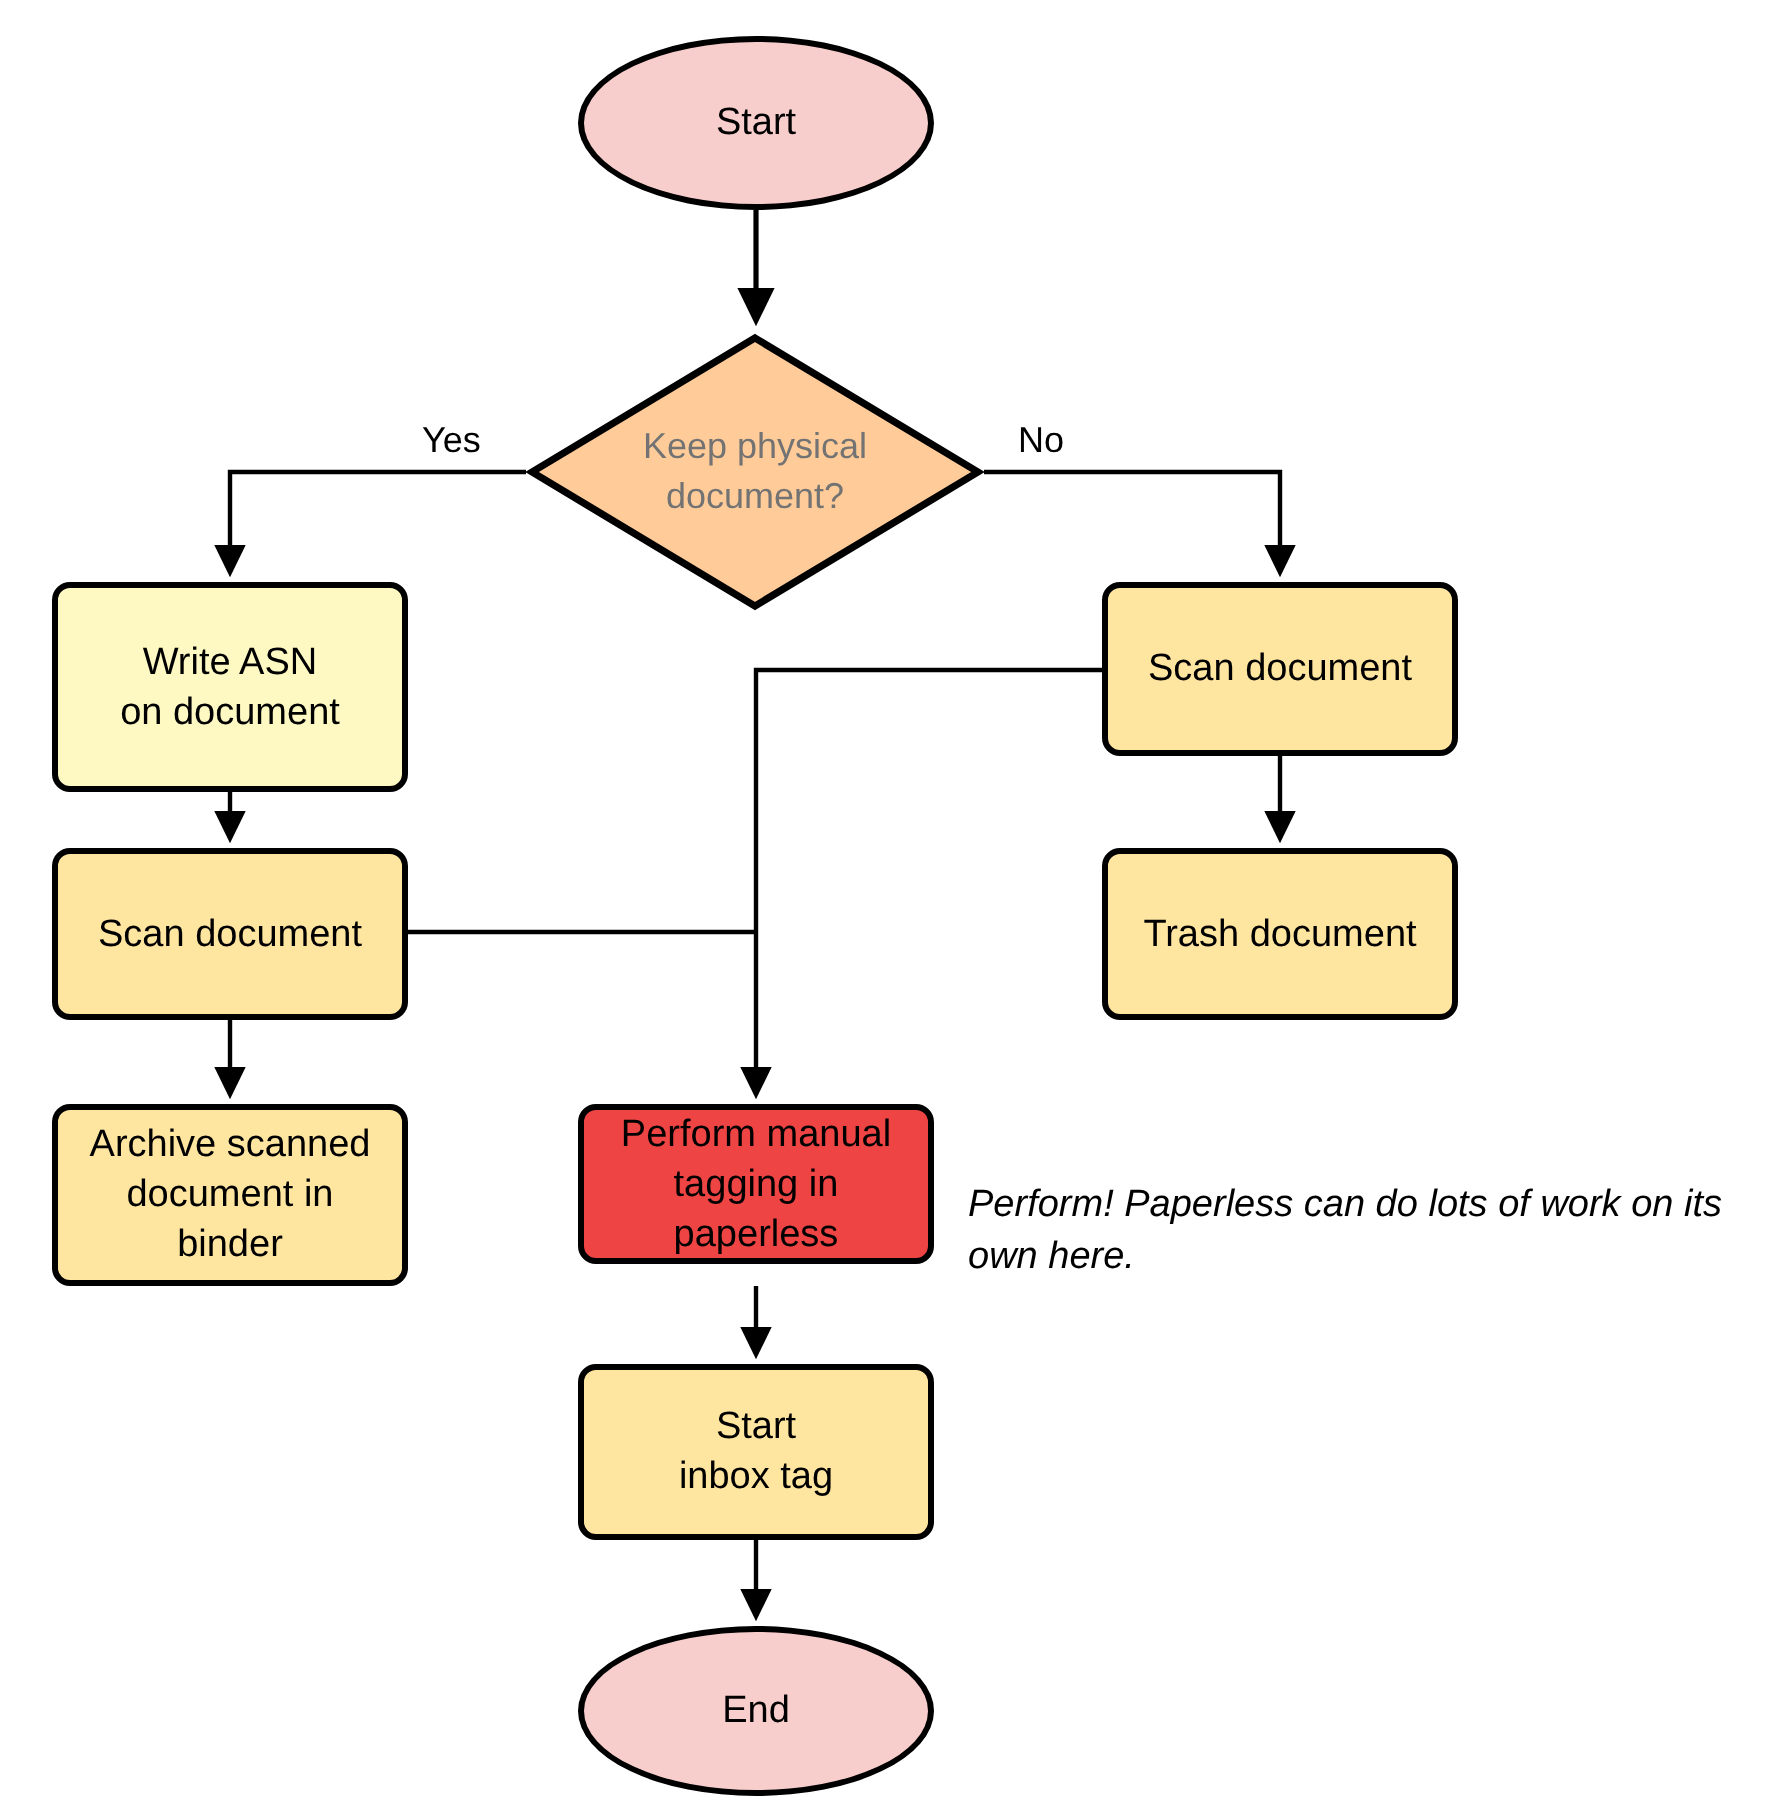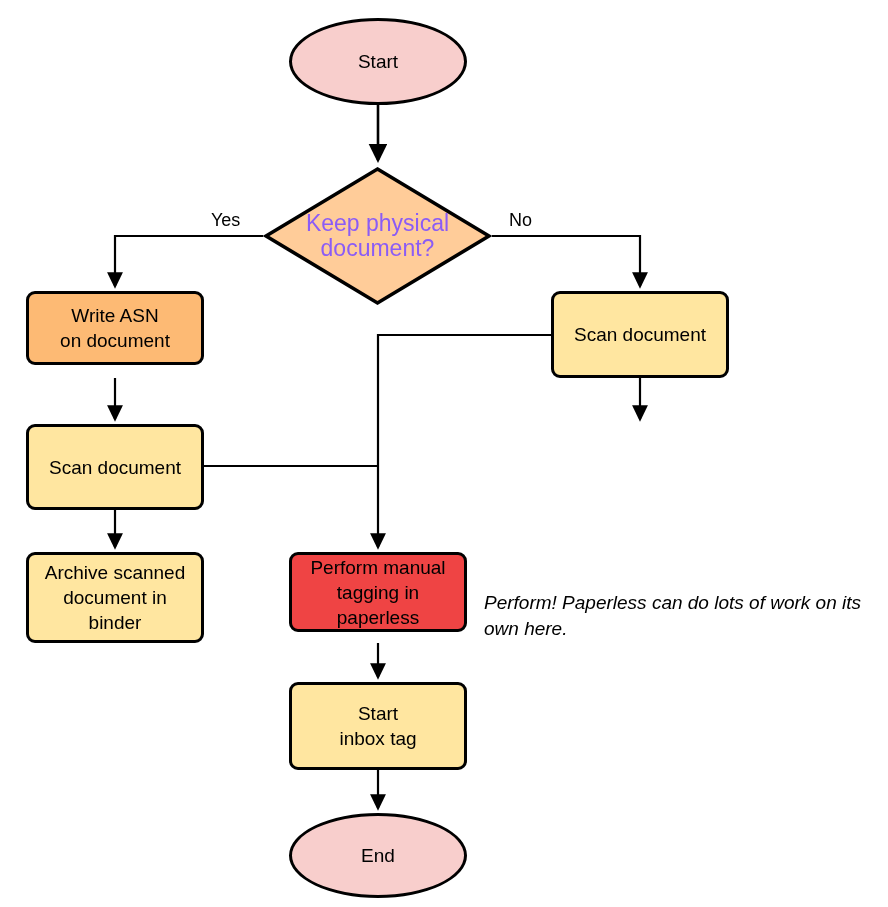--- a/index.html
+++ b/index.html
@@ -53,23 +53,23 @@
   .decision-label {
     position: absolute;
     left: 0;
     top: 0;
     width: 100%;
     height: 100%;
     display: flex;
     align-items: center;
     justify-content: center;
     text-align: center;
-    font-size: 23px;
+    font-size: 18px;
     line-height: 25px;
-    color: #8b5cf6;
+    color: #737373;
     white-space: pre-line;
   }
   .edge-label {
     position: absolute;
     font-size: 18px;
     line-height: 20px;
     color: #000000;
     z-index: 3;
     background: #ffffff;
     padding: 0 2px;
@@ -125,39 +125,42 @@
     <svg width="229" height="140" viewBox="0 0 229 140" xmlns="http://www.w3.org/2000/svg">
       <polygon points="114.5,3 226,70 114.5,137 3,70" fill="#ffcc99" stroke="#000000" stroke-width="3.6"></polygon>
     </svg>
     <div class="decision-label">Keep physical
 document?</div>
   </div>
 
   <div class="edge-label" style="left:209px; top:210px;">Yes</div>
   <div class="edge-label" style="left:507px; top:210px;text-align:center;">No</div>
 
-  <div class="node process" style="left:26px; top:291px; width:178px; height:74px; background:#fdba74;">
+  <div class="node process" style="left:26px; top:291px; width:178px; height:105px; background:#fef9c3;">
     <span>Write ASN
 on document</span>
   </div>
 
   <div class="node process" style="left:26px; top:424px; width:178px; height:86px; background:#ffe6a0;">
     <span>Scan document</span>
   </div>
 
   <div class="node process" style="left:26px; top:552px; width:178px; height:91px; background:#ffe6a0;">
     <span>Archive scanned
 document in
 binder</span>
   </div>
 
   <div class="node process" style="left:551px; top:291px; width:178px; height:87px; background:#ffe6a0;">
     <span>Scan document</span>
   </div>
 
+  <div class="node process" style="left:551px; top:424px; width:178px; height:86px; background:#ffe6a0;">
+    <span>Trash document</span>
+  </div>
 
   <div class="node process" style="left:289px; top:552px; width:178px; height:80px; background:#ef4444;">
     <span>Perform manual
 tagging in
 paperless</span>
   </div>
 
   <div class="note" style="left:484px; top:590px;">Perform! Paperless can do lots of work on its own here.</div>
 
   <div class="node process" style="left:289px; top:682px; width:178px; height:88px; background:#ffe6a0;">

